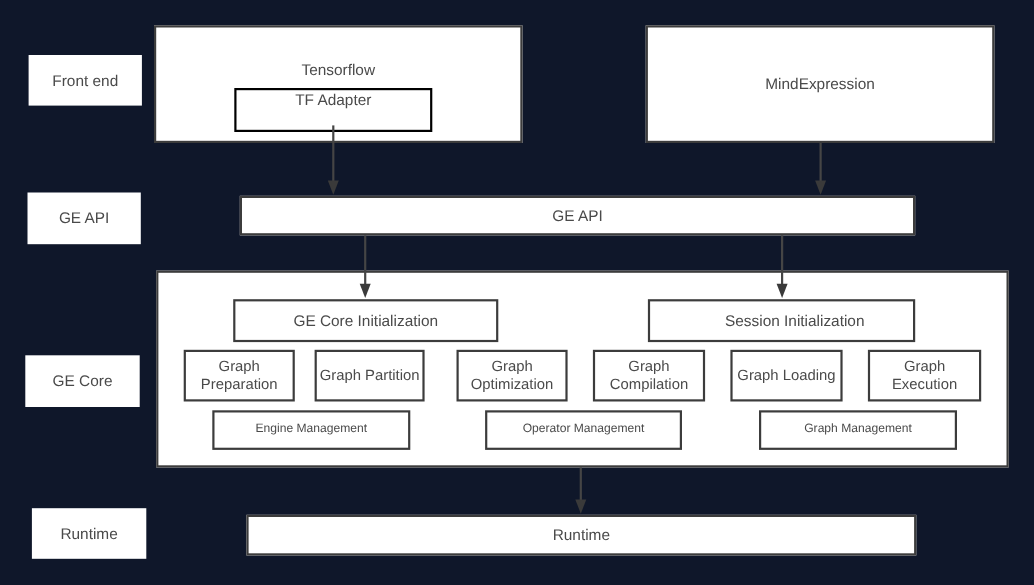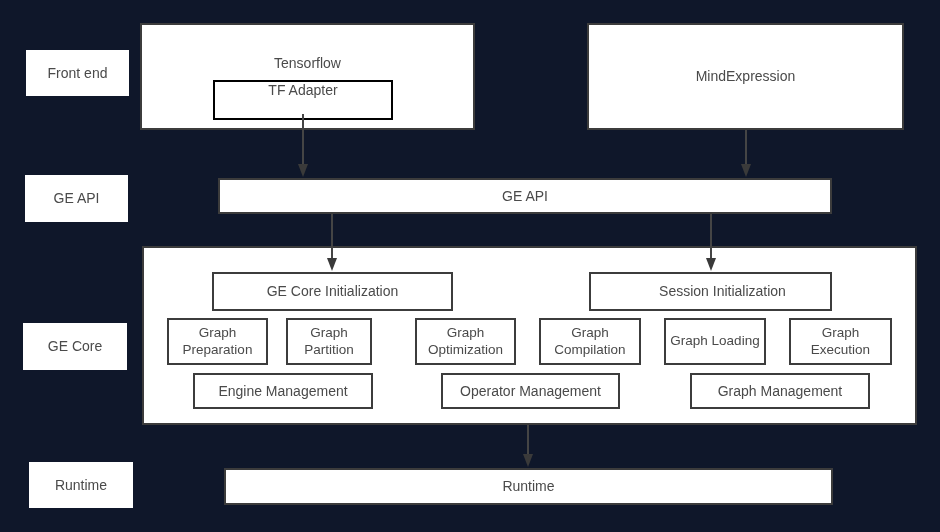--- a/index.html
+++ b/index.html
@@ -51,26 +51,26 @@
   }
   .mindexpression { left: 587px; top: 23px; width: 317px; height: 107px; }
   
   .ge-api-bar { left: 218px; top: 178px; width: 614px; height: 36px; }
   
   .ge-core-box { left: 142px; top: 246px; width: 775px; height: 179px; }
   .ge-core-init { left: 212px; top: 272px; width: 241px; height: 39px; }
   .session-init { left: 589px; top: 272px; width: 243px; height: 39px; padding-left: 24px; }
   .stage { top: 318px; height: 47px; font-size: 13.5px; padding: 2px; }
   .stage-0 { left: 167px; width: 101px; }
-  .stage-1 { left: 286px; width: 86px; }
+  .stage-1 { left: 286px; width: 100px; }
   .stage-2 { left: 415px; width: 101px; }
   .stage-3 { left: 539px; width: 102px; }
   .stage-4 { left: 664px; width: 102px; }
   .stage-5 { left: 789px; width: 103px; }
-  .mgmt { top: 373px; height: 36px; font-size: 14px; }
+  .mgmt { top: 373px; height: 36px; font-size: 11px; }
   .mgmt-0 { left: 193px; width: 180px; }
   .mgmt-1 { left: 441px; width: 179px; }
   .mgmt-2 { left: 690px; width: 180px; }
   
   .runtime-bar { left: 224px; top: 468px; width: 609px; height: 37px; }
   
   .arrows {
     position: absolute;
     left: 0; top: 0;
     width: 940px; height: 532px;

